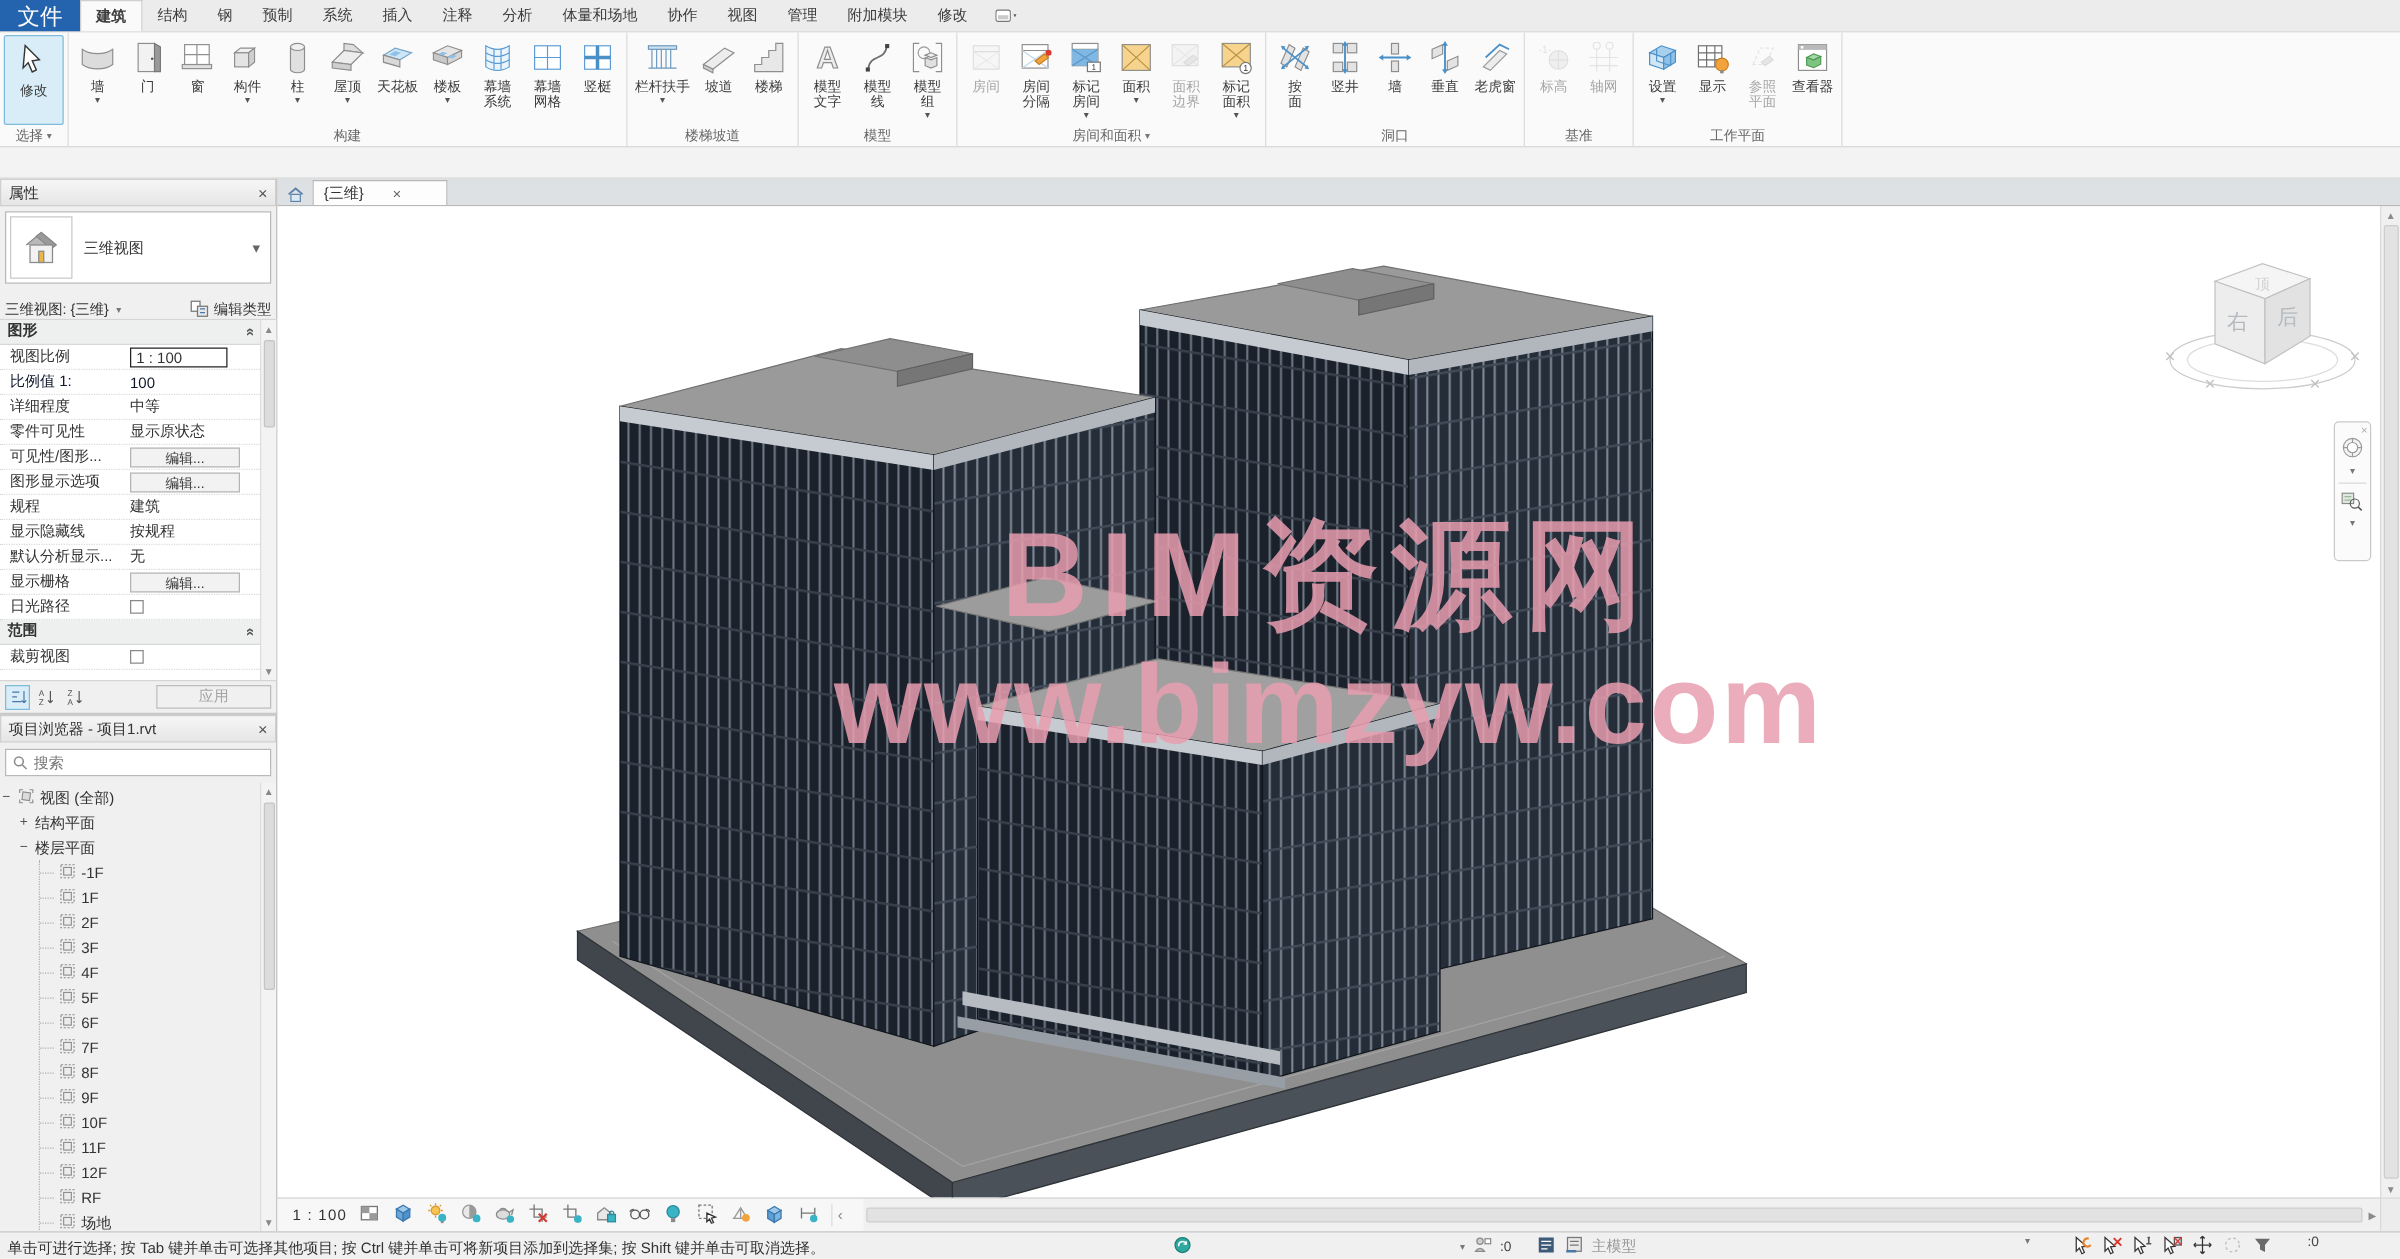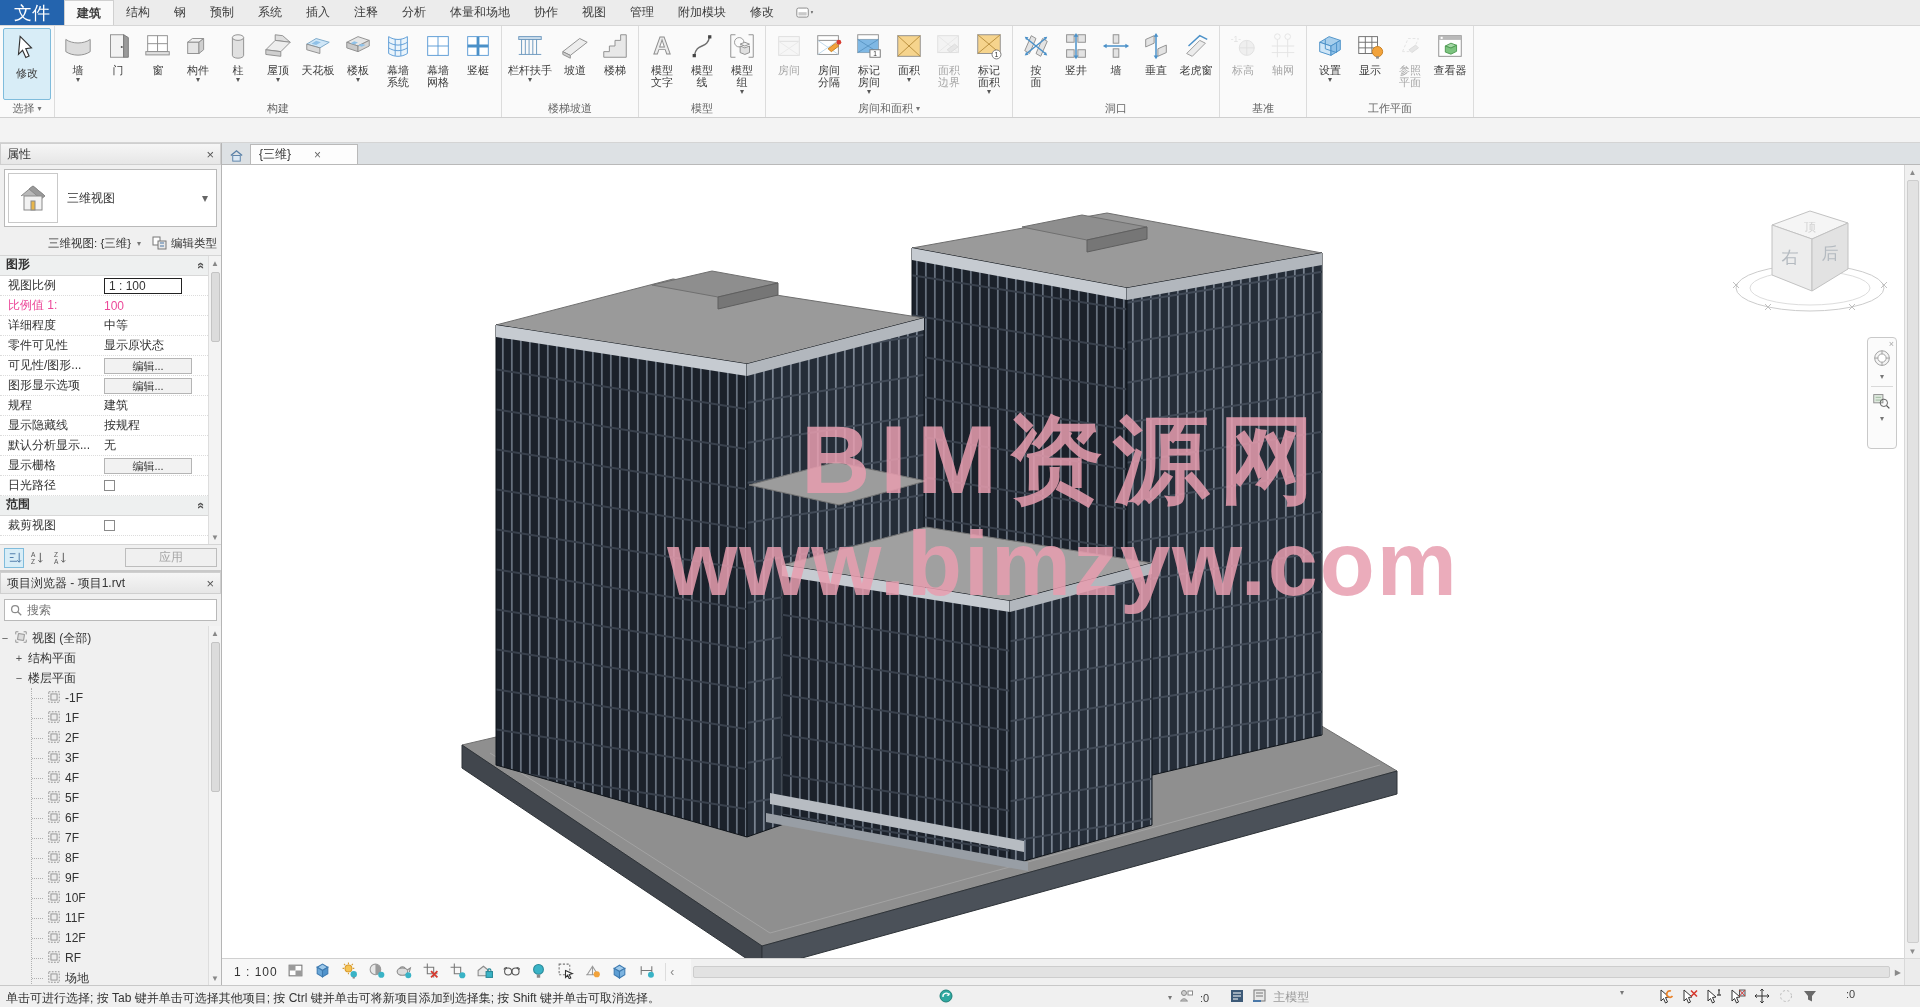--- a/index.html
+++ b/index.html
@@ -32,34 +32,34 @@
   
   .leftcol{position:absolute;left:0;top:143px;width:222px;bottom:22px;background:#f0f0f0;border-right:1px solid #b5b5b5;display:flex;flex-direction:column;}
   .panelhdr{height:22px;background:linear-gradient(#f6f6f6,#e6e6e6);border:1px solid #cfcfcf;display:flex;align-items:center;padding:0 6px;font-size:12px;color:#333;}
   .panelhdr .hx{margin-left:auto;color:#555;font-size:13px;cursor:default;}
   .props{height:429px;display:flex;flex-direction:column;border-bottom:2px solid #c9c9c9;}
   .typesel{margin:4px;height:58px;background:#fff;border:1px solid #b9b9b9;display:flex;align-items:center;}
   .typesel .tsicon{width:50px;height:50px;margin:3px;border:1px solid #c9c9c9;display:flex;align-items:center;justify-content:center;}
   .typesel .tsicon svg{width:40px;height:40px;}
   .typesel .tslabel{flex:1;padding-left:6px;font-size:12px;}
   .typesel .tscar{padding:0 8px;color:#666;}
-  .instrow{height:24px;display:flex;align-items:center;padding:0 4px;gap:4px;margin-left:44px;}
+  .instrow{height:24px;display:flex;align-items:flex-end;padding:0 4px;gap:4px;}
   .instcombo{flex:1;display:flex;align-items:center;font-size:11.5px;color:#333;}
   .instcombo .car{margin-left:6px;}
   .edittype{display:flex;align-items:center;gap:3px;font-size:11.5px;}
   .edittype svg{width:16px;height:16px;}
   .pgridwrap{flex:1;display:flex;overflow:hidden;border-top:1px solid #d5d5d5;background:#fff;}
   .pgrid{flex:1;}
   .psec{height:20px;background:#eef0f0;border-bottom:1px solid #d8d8d8;display:flex;padding:0 6px;font-weight:bold;font-size:12px;}
   .psec .dblup{margin-left:auto;}
   .dblup{display:inline-block;transform:rotate(90deg);color:#555;font-size:12px;}
   .prow{height:20px;display:flex;border-bottom:1px dotted #dcdcdc;align-items:center;}
   .pname{width:104px;padding-left:8px;color:#333;overflow:hidden;white-space:nowrap;}
   .pval{flex:1;padding-right:4px;display:flex;align-items:center;}
-  .dim{color:#ec4899;}
+  .dim{color:#0f172a;}
   .ptext{font-size:12px;}
   .pinput{border:1.5px solid #222;background:#fff;padding:0 4px;min-width:78px;height:16px;line-height:15px;}
   .editbtn{width:88px;height:16px;font-size:11px;background:#f2f2f2;border:1px solid #b5b5b5;color:#333;}
   .cb{width:11px;height:11px;border:1px solid #8a8a8a;background:#fff;display:inline-block;}
   .pscroll{width:13px;background:#f3f3f3;border-left:1px solid #ddd;display:flex;flex-direction:column;align-items:center;font-size:8px;color:#888;}
   .pscroll .thumb{width:9px;height:70px;background:#dcdcdc;border:1px solid #c4c4c4;margin-top:2px;border-radius:2px;}
   .pscroll .sdown{margin-top:auto;}
   .pfooter{height:26px;display:flex;align-items:center;gap:3px;padding:0 4px;background:#f0f0f0;border-top:1px solid #d5d5d5;}
   .sortbtn{width:20px;height:20px;border:1px solid transparent;display:flex;align-items:center;justify-content:center;}
   .sortbtn.on{background:#d8edf7;border-color:#7fbcdc;}

